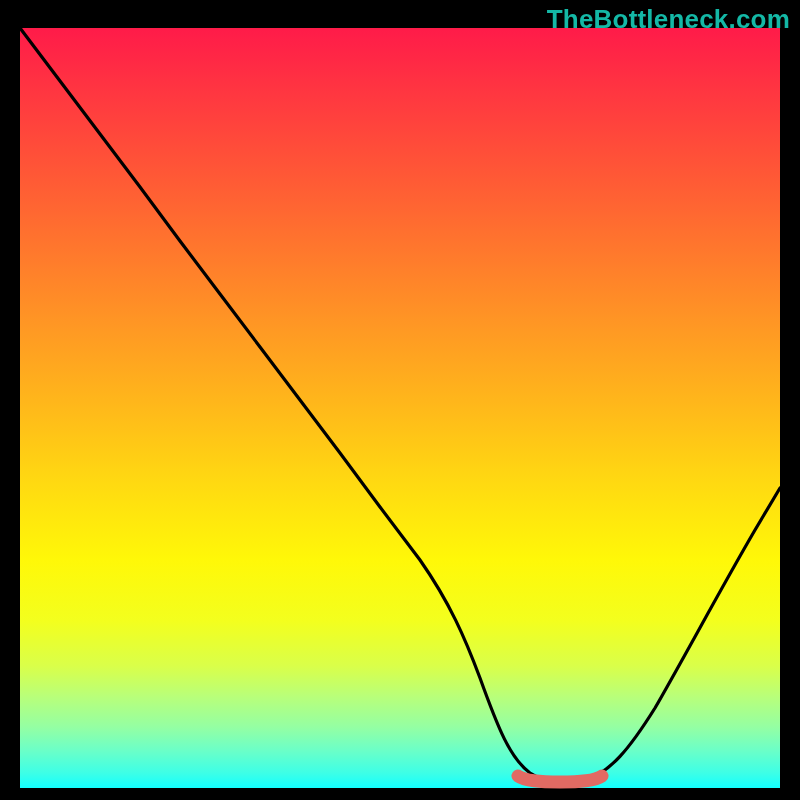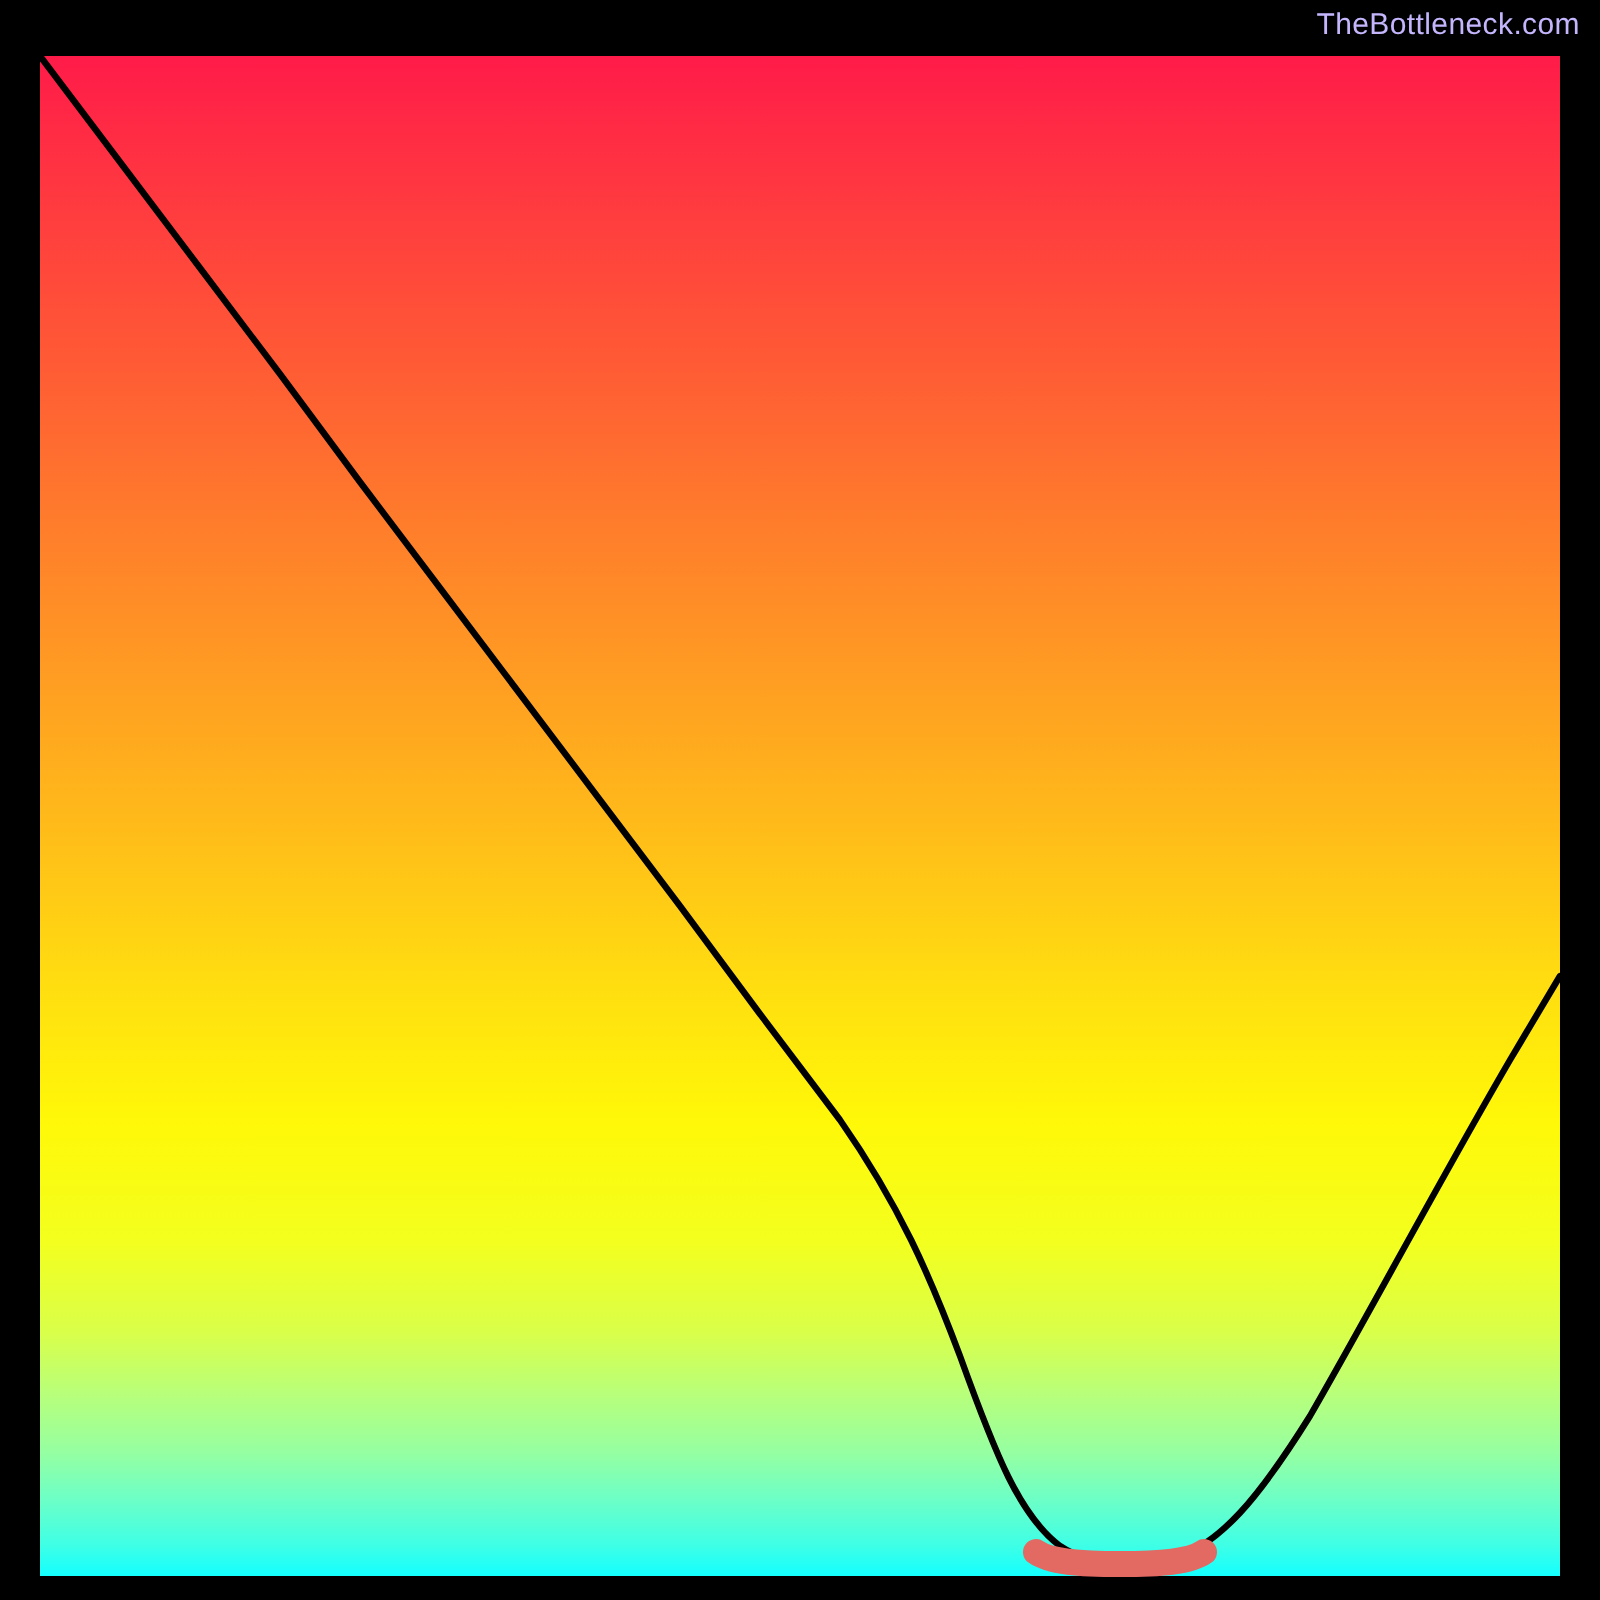--- a/index.html
+++ b/index.html
@@ -39,23 +39,23 @@
       #94ffa3 92%,
       #6cffc7 95%,
       #3effe6 98%,
       #13ffff 100%);
   }
   .watermark {
     position: absolute;
     top: 4px;
     right: 10px;
     font-family: Arial, sans-serif;
-    font-size: 15px;
-    font-weight: 400;
-    color: #c4b5fd;
+    font-size: 26px;
+    font-weight: 700;
+    color: #14b8a6;
     letter-spacing: 0.2px;
   }
   svg.curve {
     position: absolute;
     left: 20px;
     top: 28px;
     width: 760px;
     height: 760px;
     overflow: visible;
   }

